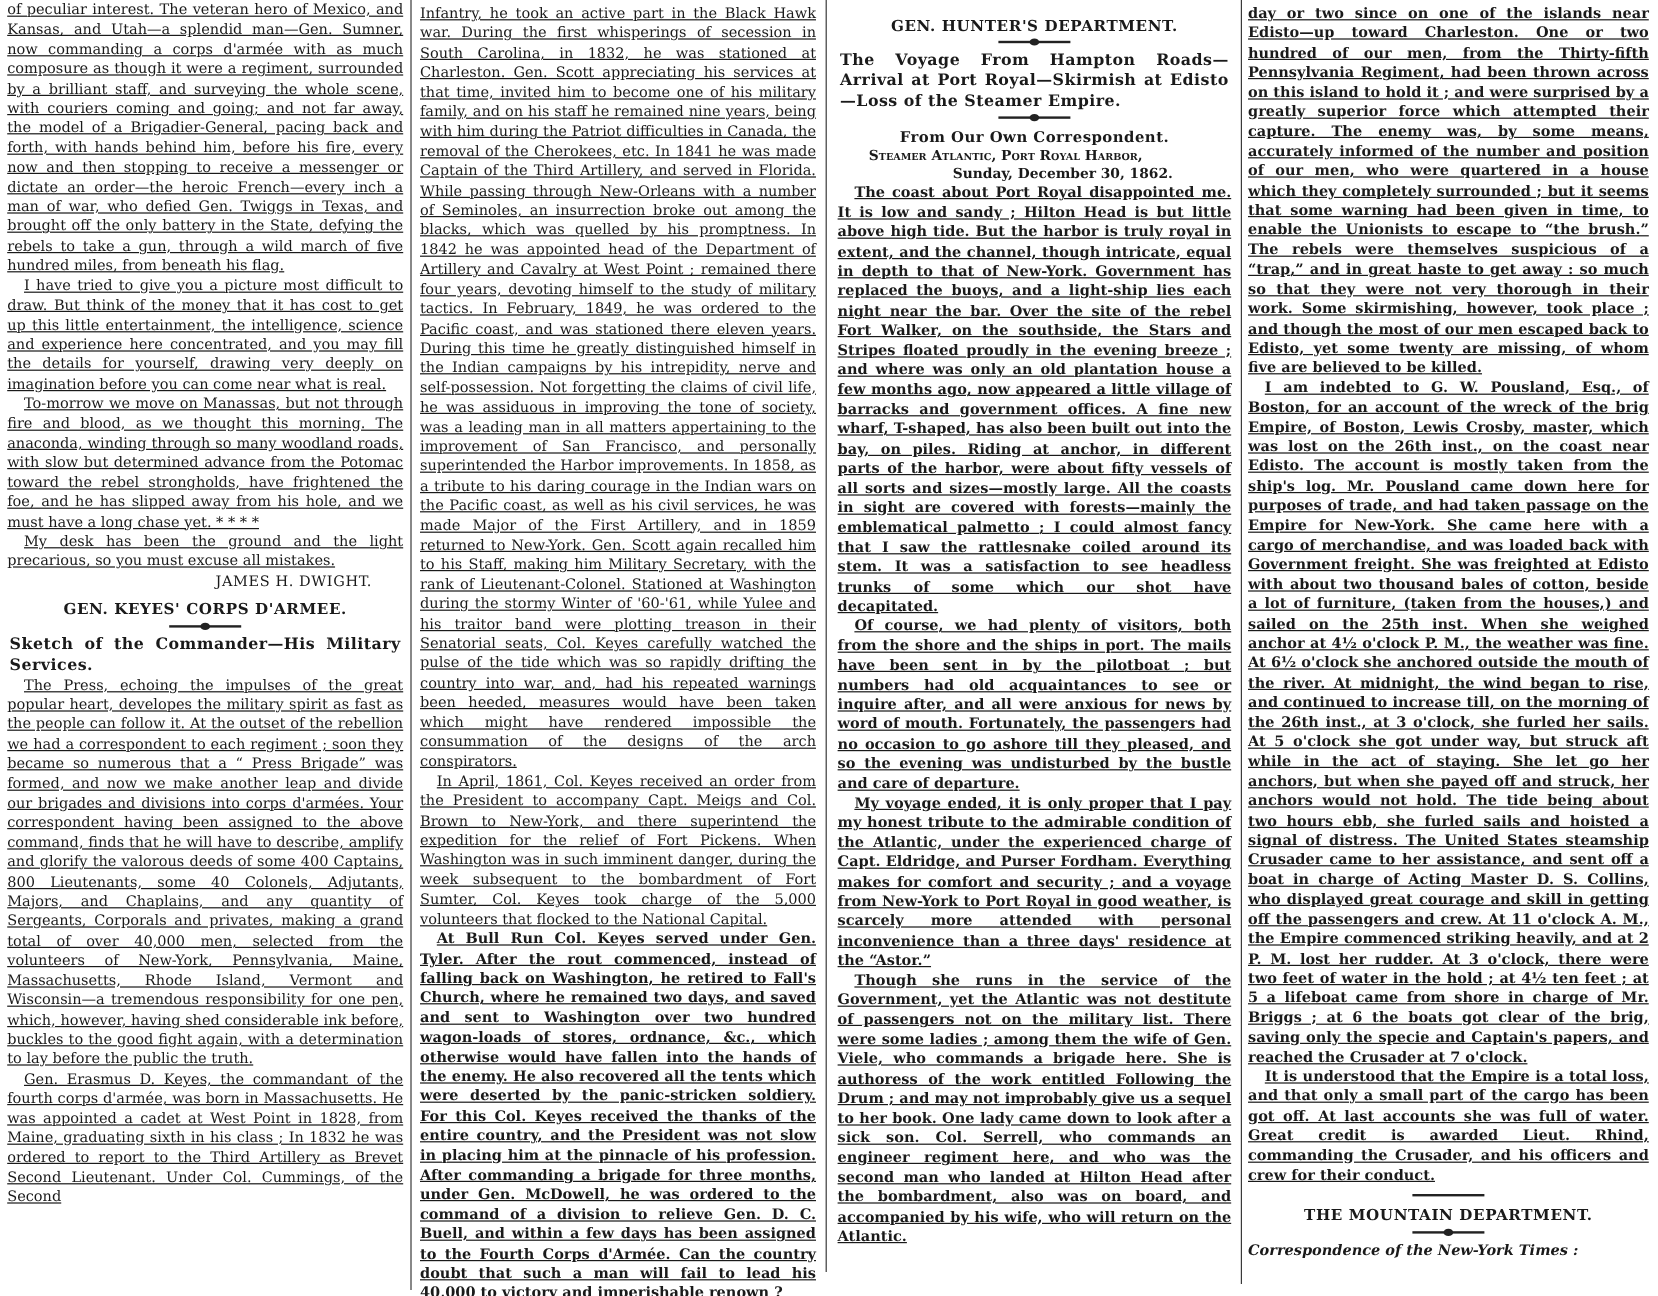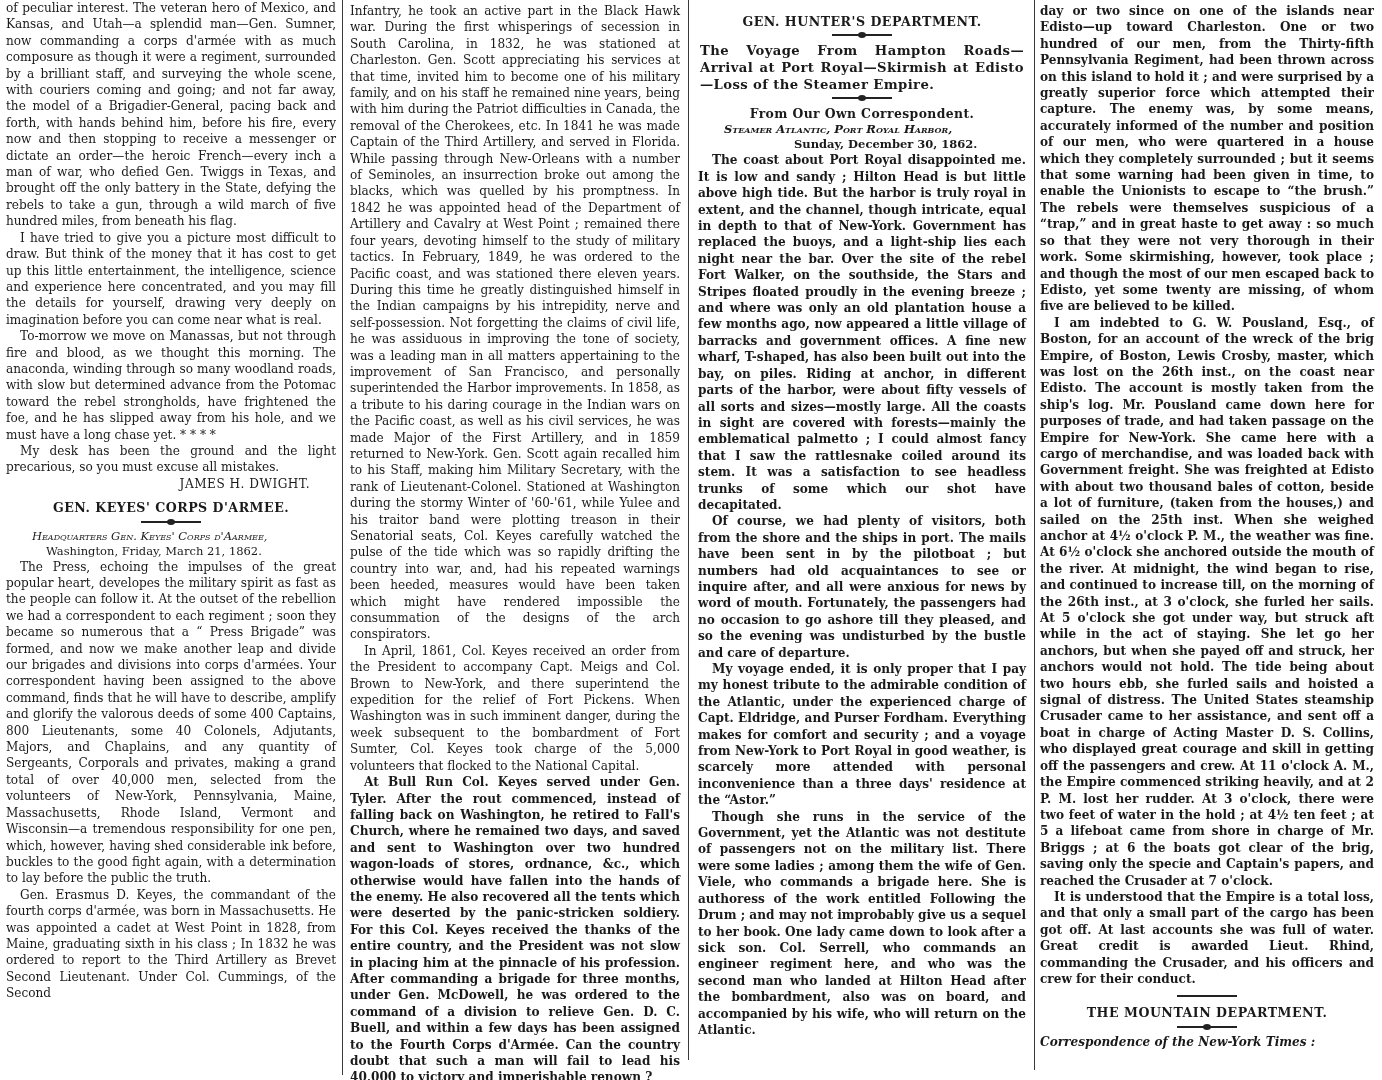--- a/index.html
+++ b/index.html
@@ -1,55 +1,52 @@
 <!DOCTYPE html>
 <html><head>
 <meta charset="utf-8">
 <style>
   html,body{margin:0;padding:0;background:#ffffff;}
   body{width:1382px;height:1080px;overflow:hidden;position:relative;font-family:"DejaVu Serif","Liberation Serif",serif;color:#1a1a1a;}
   .col{position:absolute;top:0;box-sizing:border-box;font-size:12.1px;line-height:16.4px;text-align:justify;}
-  .col p{margin:0;text-indent:14px;}
+  .col p{margin:0;text-indent:14px;text-decoration:underline;}
   .col p.noind{text-indent:0;}
   #c1{left:6px;width:330px;}
   #c2{left:350px;width:330px;top:3px;}
   #c3{left:698px;width:328px;top:8px;}
   #c4{left:1040px;width:334px;top:3px;}
   .rule-v{position:absolute;width:1px;background:#3a3a3a;}
   .head{text-align:center;font-weight:bold;letter-spacing:0.5px;font-size:12.6px;margin:8px 0 2px;}
   .dash{display:block;width:60px;height:2px;background:#222;margin:4px auto 6px;position:relative;}
   .dash:after{content:"";position:absolute;left:26px;top:-2px;width:8px;height:6px;border-radius:50%;background:#222;}
   .subhead{font-weight:bold;font-size:13.2px;line-height:17px;text-align:justify;letter-spacing:0.4px;padding:0 2px;}
   .subhead.c{text-align:center;}
   .dateline{font-size:11.5px;line-height:15px;padding-left:26px;}
   .dateline .r{display:block;padding-left:14px;}
-  .sc{font-variant:small-caps;font-style:italic;}
+  .sc{font-variant:small-caps;}
   .sig{text-align:right;padding-right:26px;font-weight:normal;letter-spacing:0.5px;}
   .bold{font-weight:bold;}
   .smallrule{width:60px;height:2px;background:#222;margin:8px auto;}
 </style>
 </head>
 <body>
 
 <div class="rule-v" style="left:342px;top:0;height:1075px;"></div>
 <div class="rule-v" style="left:688px;top:0;height:1060px;"></div>
 <div class="rule-v" style="left:1034px;top:0;height:1070px;"></div>
 
 <div class="col" id="c1">
   <p class="noind">of peculiar interest. The veteran hero of Mexico, and Kansas, and Utah—a splendid man—Gen. Sumner, now commanding a corps d'armée with as much composure as though it were a regiment, surrounded by a brilliant staff, and surveying the whole scene, with couriers coming and going; and not far away, the model of a Brigadier-General, pacing back and forth, with hands behind him, before his fire, every now and then stopping to receive a messenger or dictate an order—the heroic French—every inch a man of war, who defied Gen. Twiggs in Texas, and brought off the only battery in the State, defying the rebels to take a gun, through a wild march of five hundred miles, from beneath his flag.</p>
   <p>I have tried to give you a picture most difficult to draw. But think of the money that it has cost to get up this little entertainment, the intelligence, science and experience here concentrated, and you may fill the details for yourself, drawing very deeply on imagination before you can come near what is real.</p>
   <p>To-morrow we move on Manassas, but not through fire and blood, as we thought this morning. The anaconda, winding through so many woodland roads, with slow but determined advance from the Potomac toward the rebel strongholds, have frightened the foe, and he has slipped away from his hole, and we must have a long chase yet. * * * *</p>
   <p>My desk has been the ground and the light precarious, so you must excuse all mistakes.</p>
   <div class="sig">JAMES H. DWIGHT.</div>
   <div class="head">GEN. KEYES' CORPS D'ARMEE.</div>
   <span class="dash"></span>
-  <div class="dateline">
-    <span class="sc">Headquarters Gen. Keyes' Corps d'Aarmee,</span>
-    <span class="r">Washington, Friday, March 21, 1862.</span>
-  </div>
+  <div class="subhead">Sketch of the Commander—His Military Services.</div>
   <p>The Press, echoing the impulses of the great popular heart, developes the military spirit as fast as the people can follow it. At the outset of the rebellion we had a correspondent to each regiment ; soon they became so numerous that a “ Press Brigade” was formed, and now we make another leap and divide our brigades and divisions into corps d'armées. Your correspondent having been assigned to the above command, finds that he will have to describe, amplify and glorify the valorous deeds of some 400 Captains, 800 Lieutenants, some 40 Colonels, Adjutants, Majors, and Chaplains, and any quantity of Sergeants, Corporals and privates, making a grand total of over 40,000 men, selected from the volunteers of New-York, Pennsylvania, Maine, Massachusetts, Rhode Island, Vermont and Wisconsin—a tremendous responsibility for one pen, which, however, having shed considerable ink before, buckles to the good fight again, with a determination to lay before the public the truth.</p>
   <p>Gen. Erasmus D. Keyes, the commandant of the fourth corps d'armée, was born in Massachusetts. He was appointed a cadet at West Point in 1828, from Maine, graduating sixth in his class ; In 1832 he was ordered to report to the Third Artillery as Brevet Second Lieutenant. Under Col. Cummings, of the Second</p>
 </div>
 
 <div class="col" id="c2">
   <p class="noind">Infantry, he took an active part in the Black Hawk war. During the first whisperings of secession in South Carolina, in 1832, he was stationed at Charleston. Gen. Scott appreciating his services at that time, invited him to become one of his military family, and on his staff he remained nine years, being with him during the Patriot difficulties in Canada, the removal of the Cherokees, etc. In 1841 he was made Captain of the Third Artillery, and served in Florida. While passing through New-Orleans with a number of Seminoles, an insurrection broke out among the blacks, which was quelled by his promptness. In 1842 he was appointed head of the Department of Artillery and Cavalry at West Point ; remained there four years, devoting himself to the study of military tactics. In February, 1849, he was ordered to the Pacific coast, and was stationed there eleven years. During this time he greatly distinguished himself in the Indian campaigns by his intrepidity, nerve and self-possession. Not forgetting the claims of civil life, he was assiduous in improving the tone of society, was a leading man in all matters appertaining to the improvement of San Francisco, and personally superintended the Harbor improvements. In 1858, as a tribute to his daring courage in the Indian wars on the Pacific coast, as well as his civil services, he was made Major of the First Artillery, and in 1859 returned to New-York. Gen. Scott again recalled him to his Staff, making him Military Secretary, with the rank of Lieutenant-Colonel. Stationed at Washington during the stormy Winter of '60-'61, while Yulee and his traitor band were plotting treason in their Senatorial seats, Col. Keyes carefully watched the pulse of the tide which was so rapidly drifting the country into war, and, had his repeated warnings been heeded, measures would have been taken which might have rendered impossible the consummation of the designs of the arch conspirators.</p>
   <p>In April, 1861, Col. Keyes received an order from the President to accompany Capt. Meigs and Col. Brown to New-York, and there superintend the expedition for the relief of Fort Pickens. When Washington was in such imminent danger, during the week subsequent to the bombardment of Fort Sumter, Col. Keyes took charge of the 5,000 volunteers that flocked to the National Capital.</p>
   <p class="bold">At Bull Run Col. Keyes served under Gen. Tyler. After the rout commenced, instead of falling back on Washington, he retired to Fall's Church, where he remained two days, and saved and sent to Washington over two hundred wagon-loads of stores, ordnance, &amp;c., which otherwise would have fallen into the hands of the enemy. He also recovered all the tents which were deserted by the panic-stricken soldiery. For this Col. Keyes received the thanks of the entire country, and the President was not slow in placing him at the pinnacle of his profession. After commanding a brigade for three months, under Gen. McDowell, he was ordered to the command of a division to relieve Gen. D. C. Buell, and within a few days has been assigned to the Fourth Corps d'Armée. Can the country doubt that such a man will fail to lead his 40,000 to victory and imperishable renown ?</p>
 
 </div>

